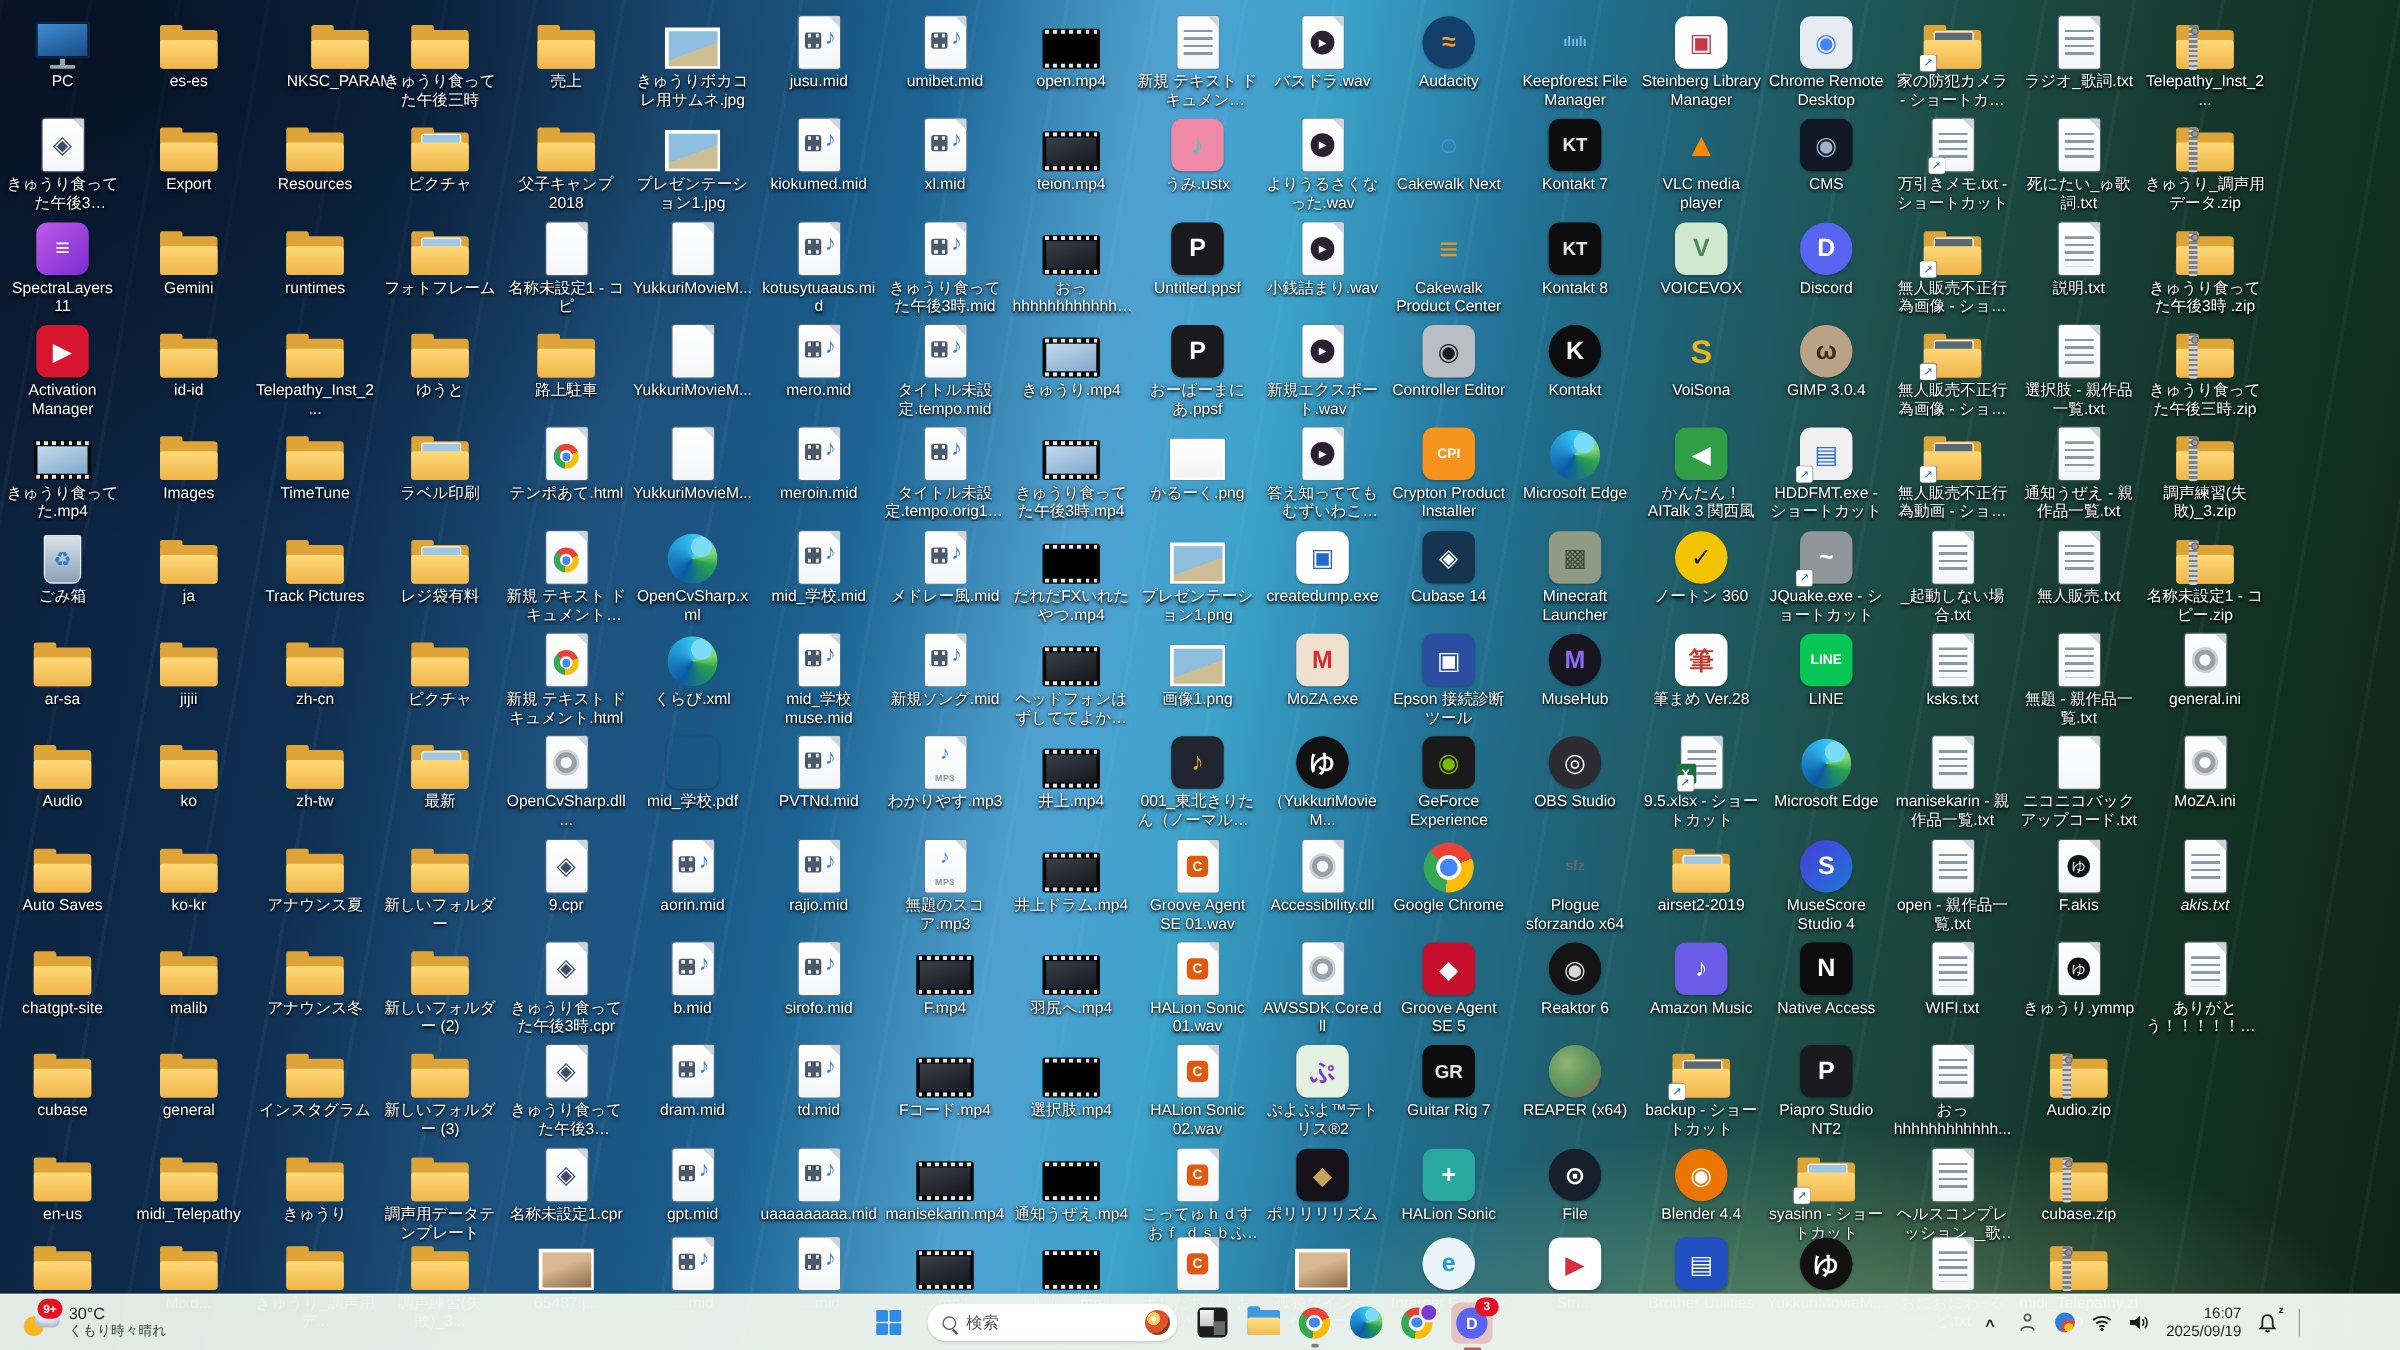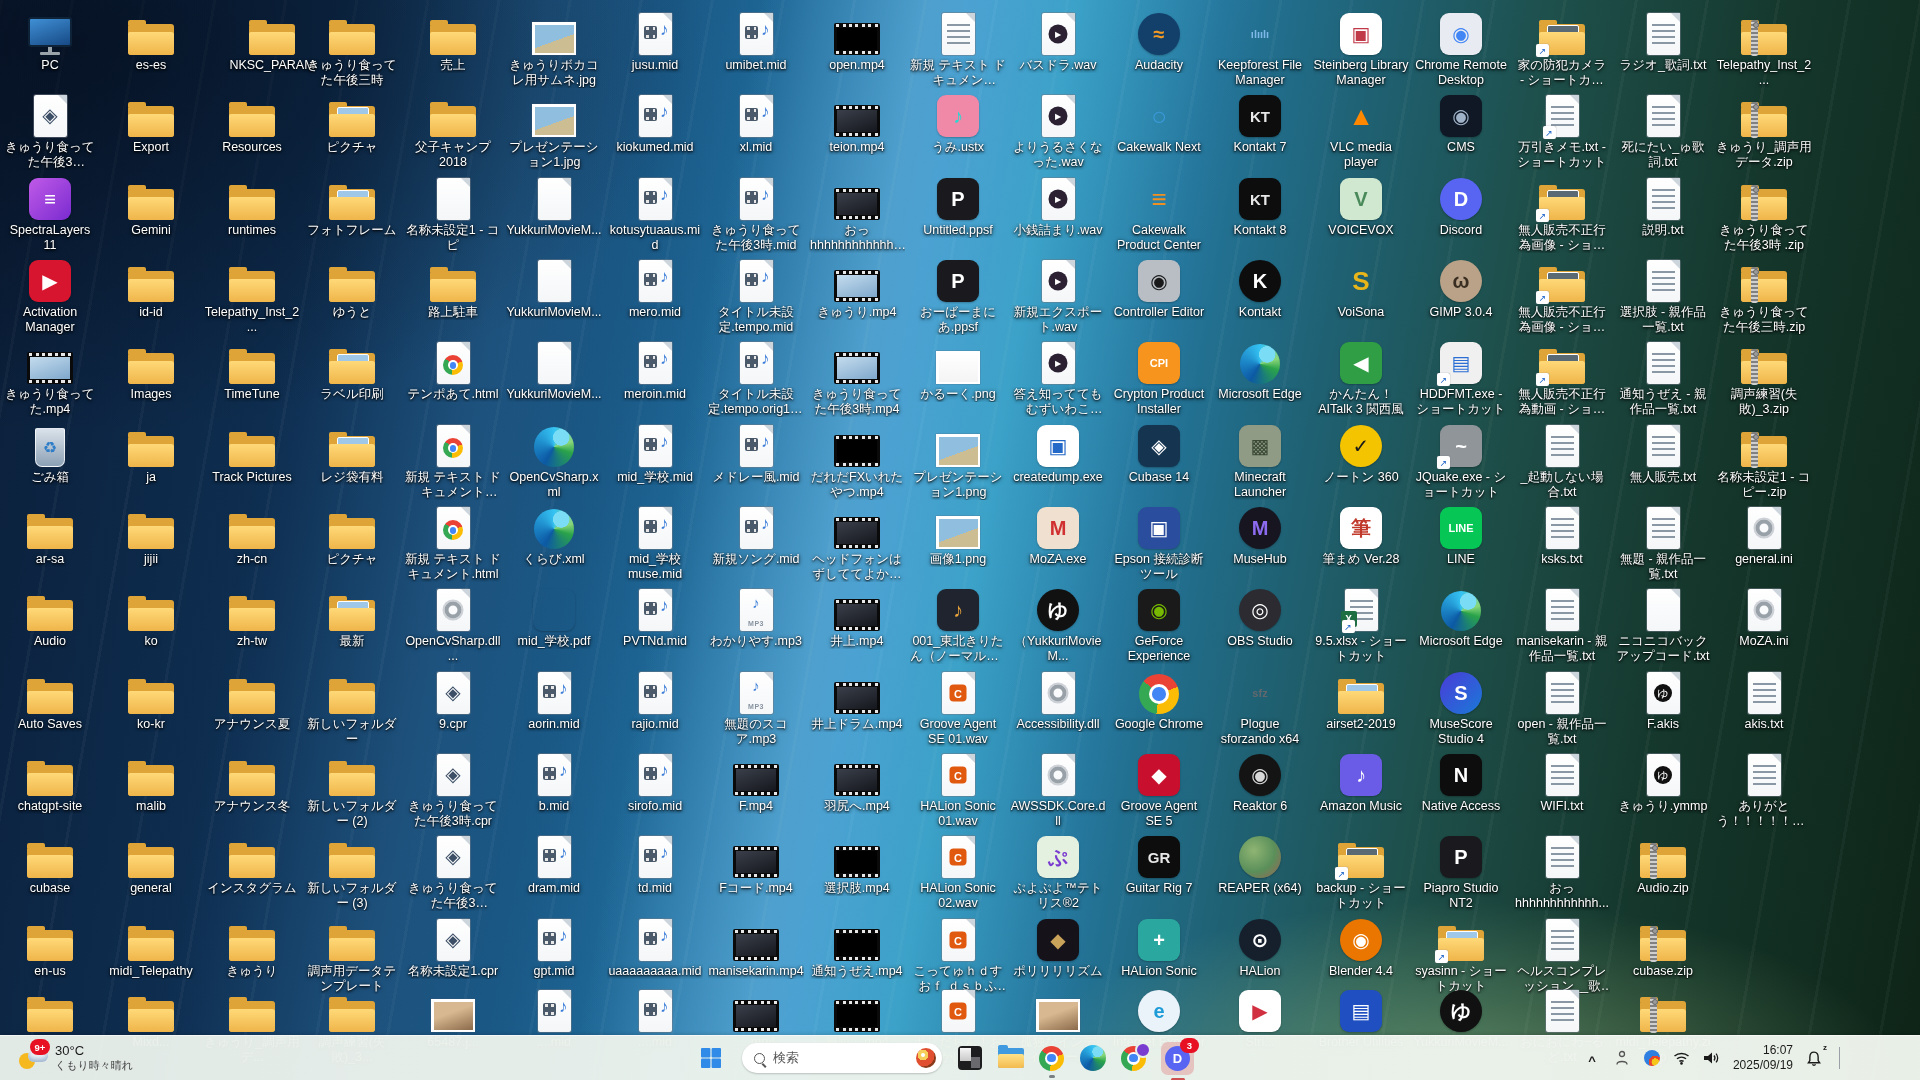--- a/index.html
+++ b/index.html
@@ -1801,21 +1801,21 @@
         <div class="icb">
           <div class="icin">
             <div class="pg ">
               <div class="fo"></div>
               <span class="yu">ゆ</span>
             </div>
           </div>
         </div>
         <div class="lbl">F.akis</div>
       </div>
-      <div class="cell" style="left: 1716px; top: 666px;">
+      <div class="cell" style="left: 1716px; top: 666px; font-style: italic;">
         <div class="icb">
           <div class="icin">
             <div class="pg ">
               <div class="fo"></div>
               <div class="lines"></div>
             </div>
           </div>
         </div>
         <div class="lbl">akis.txt</div>
       </div>
@@ -2308,21 +2308,21 @@
           </div>
         </div>
         <div class="lbl">HALion Sonic</div>
       </div>
       <div class="cell" style="left: 1212px; top: 913px;">
         <div class="icb">
           <div class="icin">
             <div class="appi" style="background: rgb(22, 32, 45); border-radius: 50%; color: rgb(255, 255, 255); font-size: 20px;">⊙</div>
           </div>
         </div>
-        <div class="lbl">HALion</div>
+        <div class="lbl">File</div>
       </div>
       <div class="cell" style="left: 1313px; top: 913px;">
         <div class="icb">
           <div class="icin">
             <div class="appi" style="background: rgb(234, 118, 0); border-radius: 50%; color: rgb(255, 255, 255); font-size: 20px;">◉</div>
           </div>
         </div>
         <div class="lbl">Blender 4.4</div>
       </div>
       <div class="cell" style="left: 1413px; top: 913px;">

